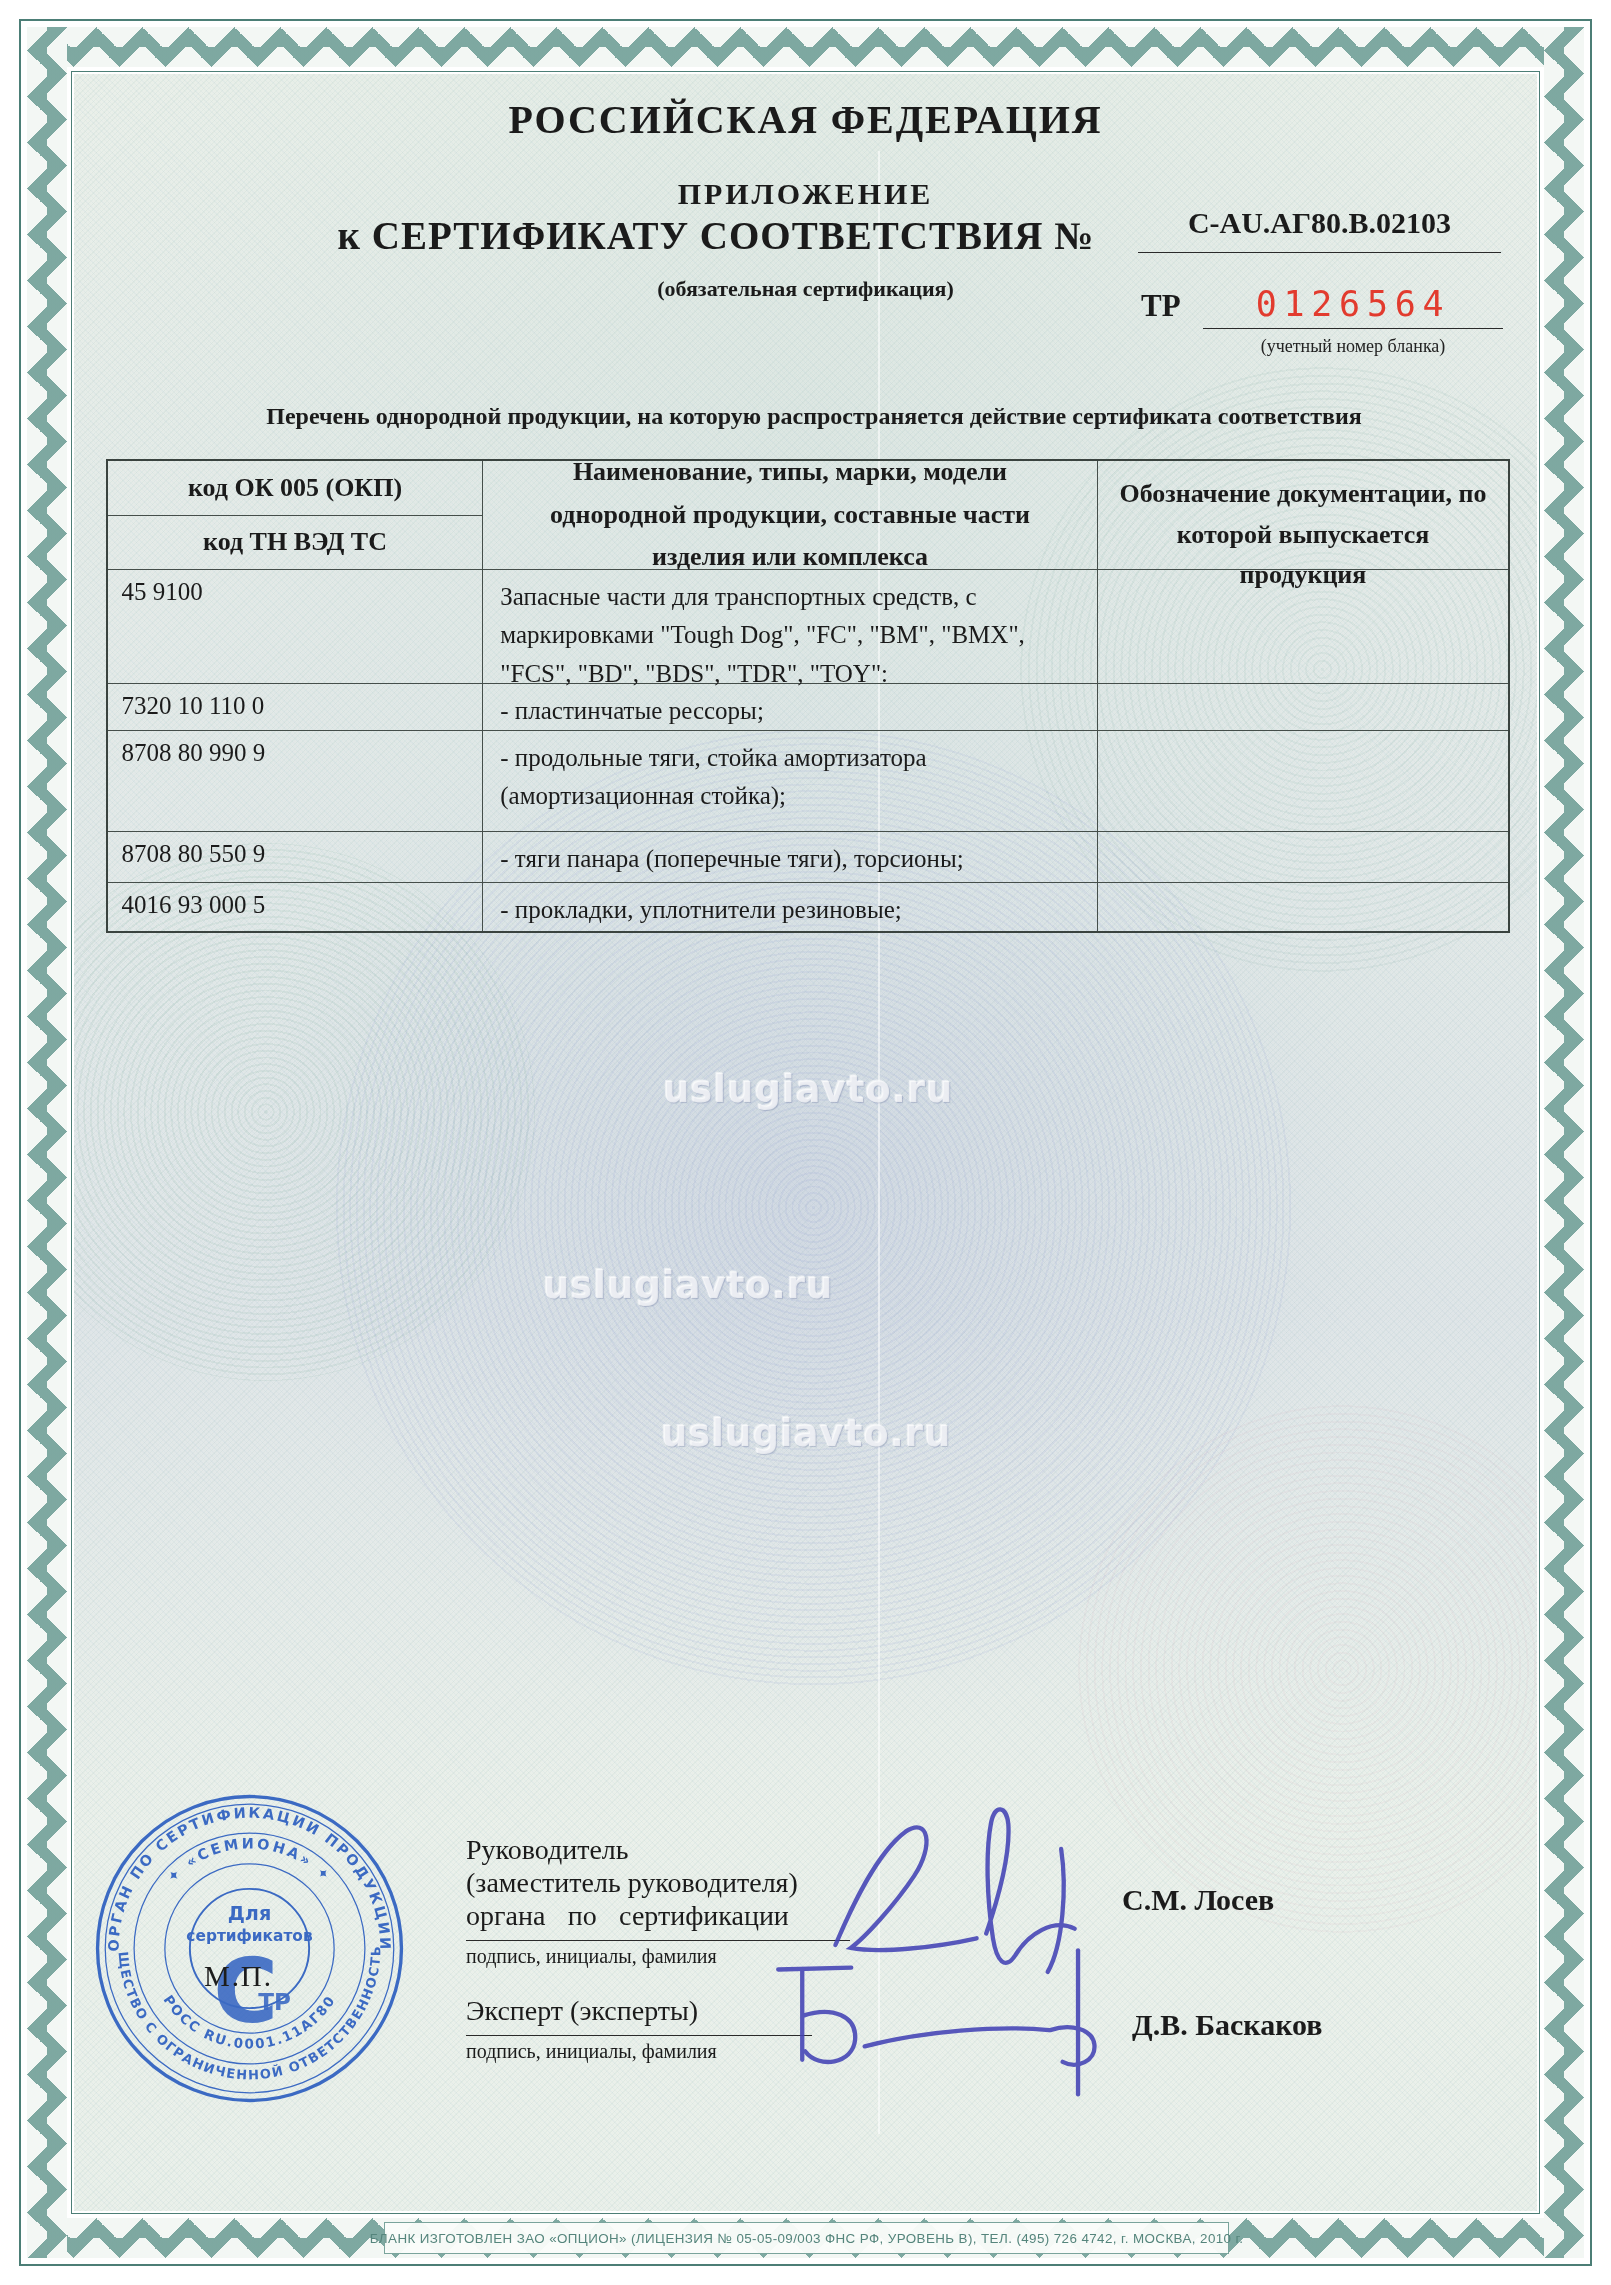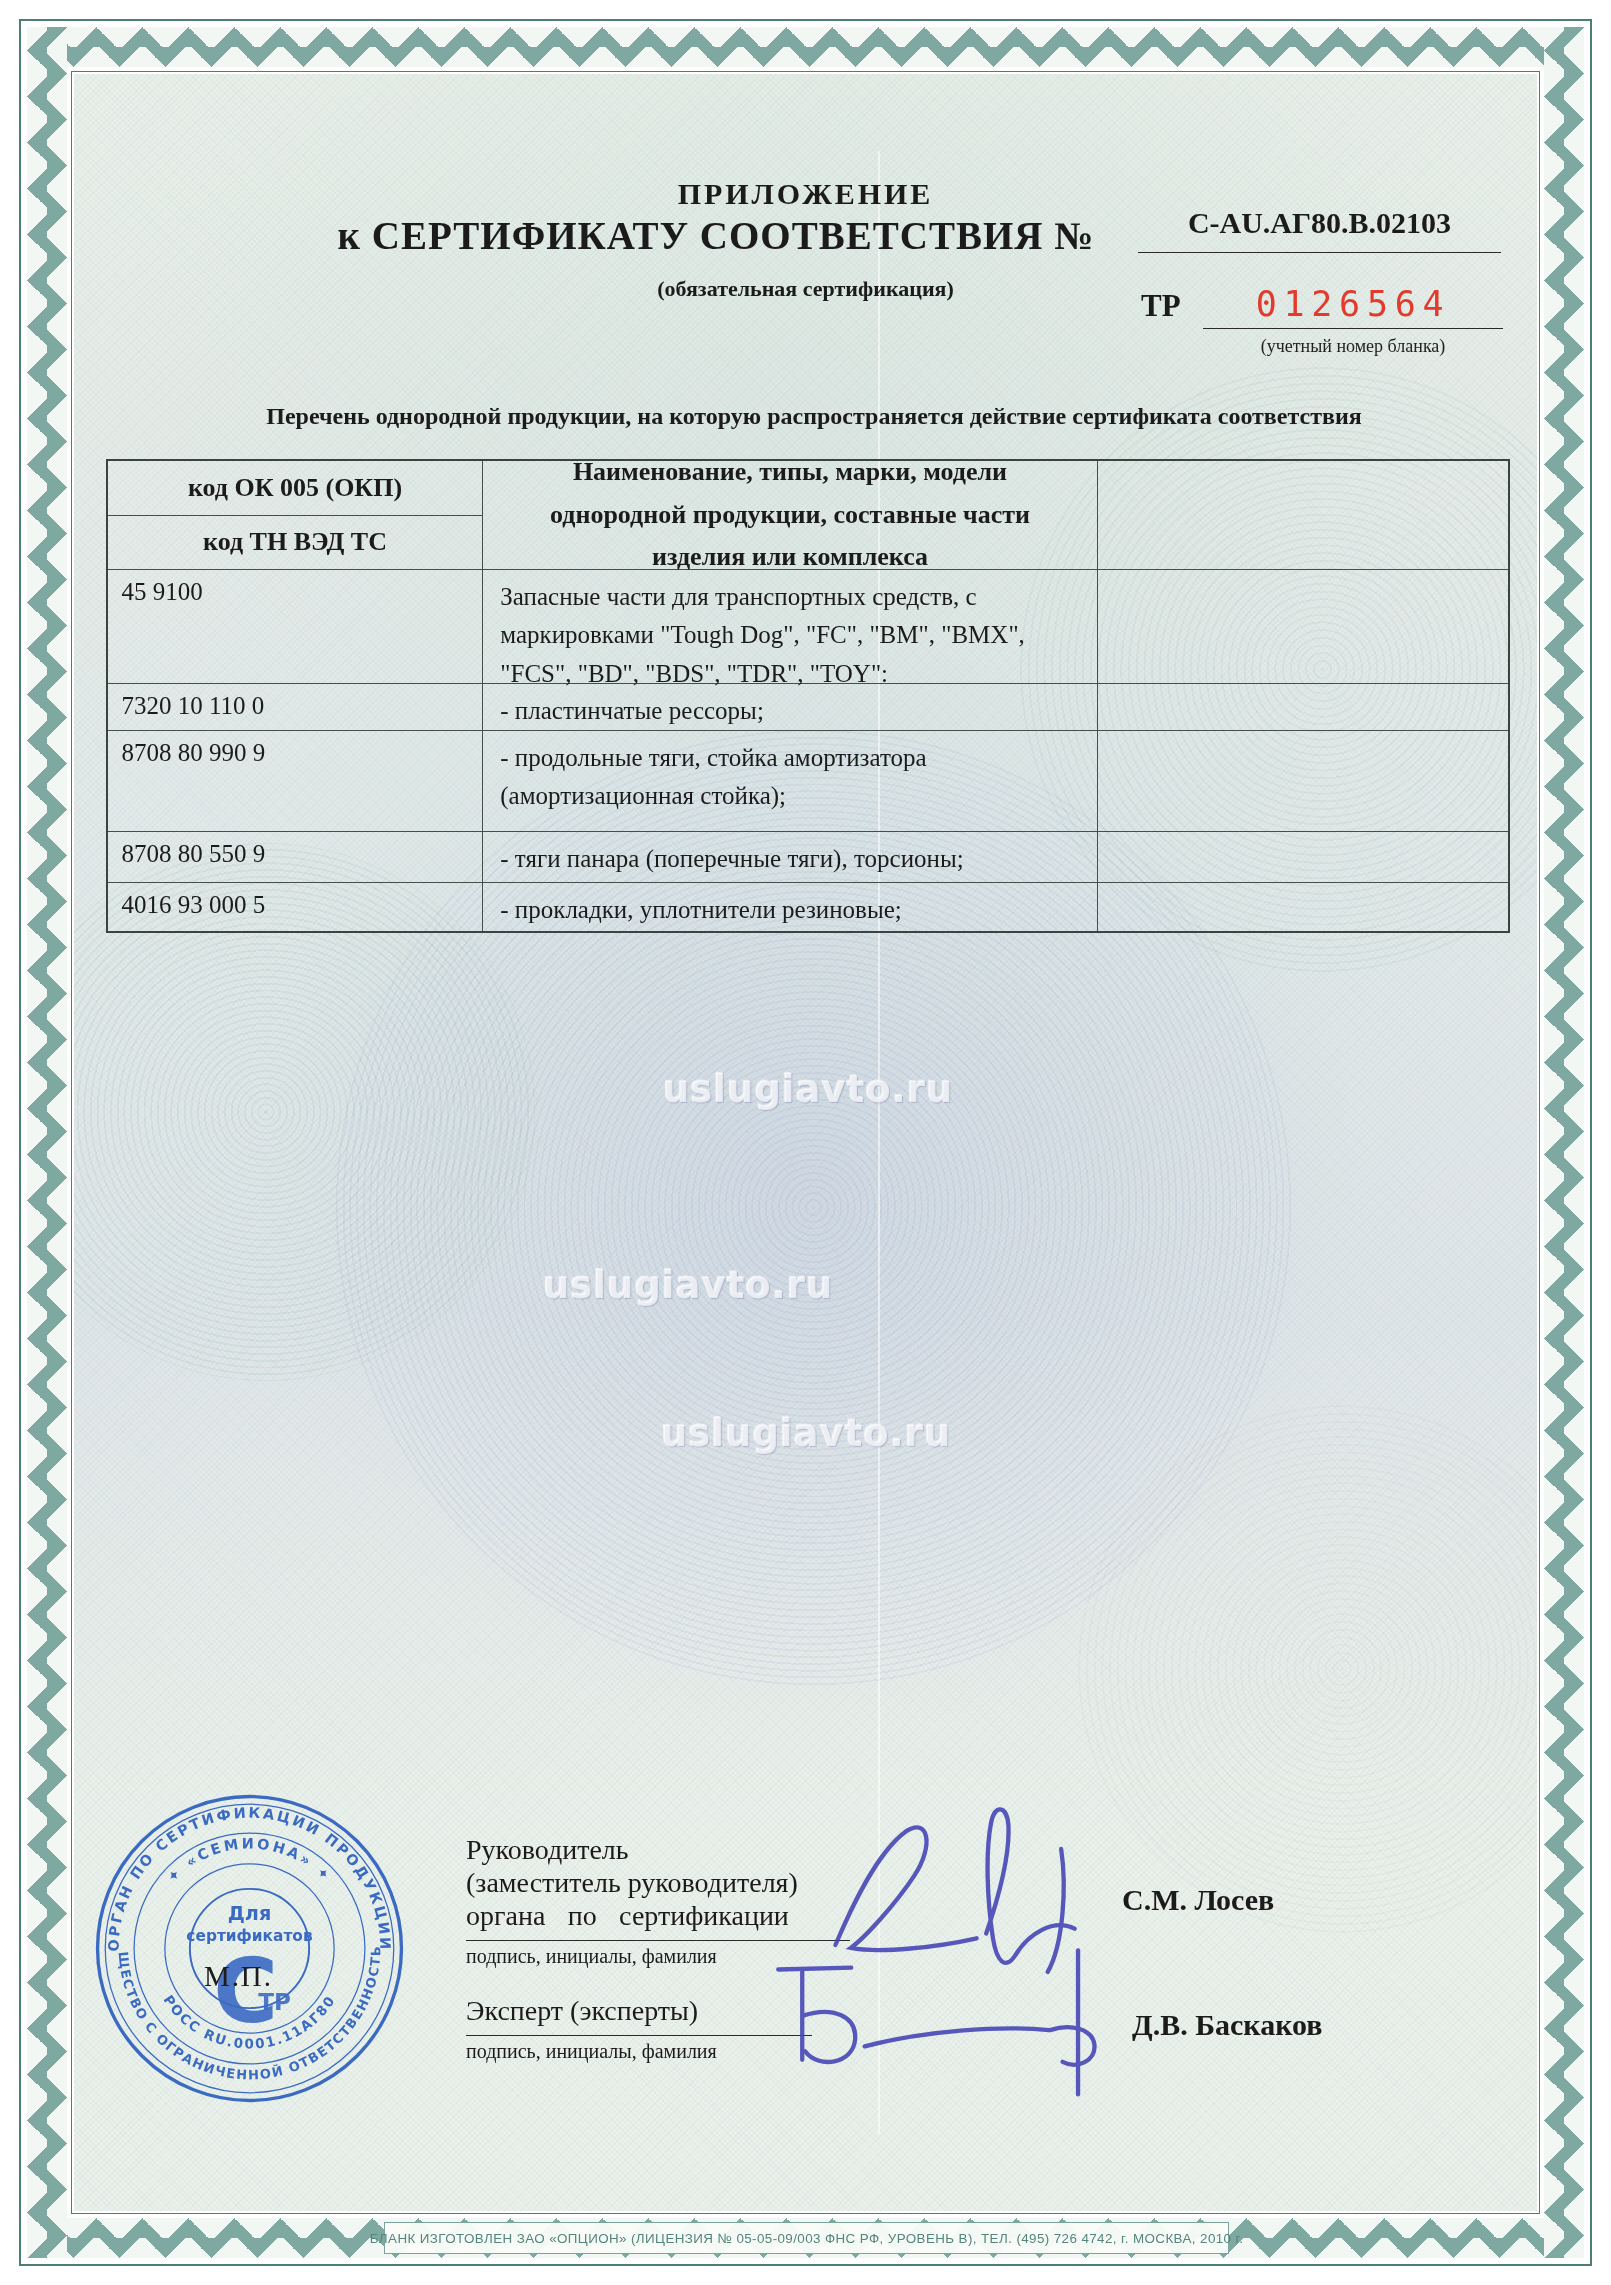--- a/index.html
+++ b/index.html
@@ -135,36 +135,38 @@
     <div class="fold-line"></div>
   </div>
 
   <div class="band band-top"></div>
   <div class="band band-bottom"></div>
   <div class="band band-left"></div>
   <div class="band band-right"></div>
   <div class="frame-outer"></div>
   <div class="frame-inner"></div>
 
+  <div class="title">РОССИЙСКАЯ ФЕДЕРАЦИЯ</div>
   <div class="doc-type">ПРИЛОЖЕНИЕ</div>
   <div class="doc-subtitle">к СЕРТИФИКАТУ СООТВЕТСТВИЯ  №</div>
   <div class="cert-kind">(обязательная сертификация)</div>
   <div class="cert-number-box">С-AU.АГ80.В.02103</div>
   <div class="tp-label">ТР</div>
   <div class="blank-number-box">0126564</div>
   <div class="blank-note">(учетный номер бланка)</div>
   <div class="intro">Перечень однородной продукции, на которую распространяется действие сертификата соответствия</div>
 
   <div class="ptable">
     <div class="trow thead">
       <div class="c1">
         <div class="h-split-top">код ОК 005 (ОКП)</div>
         <div class="h-split-bottom">код ТН ВЭД ТС</div>
       </div>
       <div class="c2">Наименование, типы, марки, модели однородной продукции, составные части изделия или комплекса</div>
+      <div class="c3">Обозначение документации, по которой выпускается продукция</div>
     </div>
     <div class="trow r1">
       <div class="c1 cell-code">45 9100</div>
       <div class="c2 cell-name">Запасные части для транспортных средств, с маркировками "Tough Dog", "FC", "BM", "BMX", "FCS", "BD", "BDS", "TDR", "TOY":</div>
       <div class="c3"></div>
     </div>
     <div class="trow r2">
       <div class="c1 cell-code">7320 10 110 0</div>
       <div class="c2 cell-name">- пластинчатые рессоры;</div>
       <div class="c3"></div>

